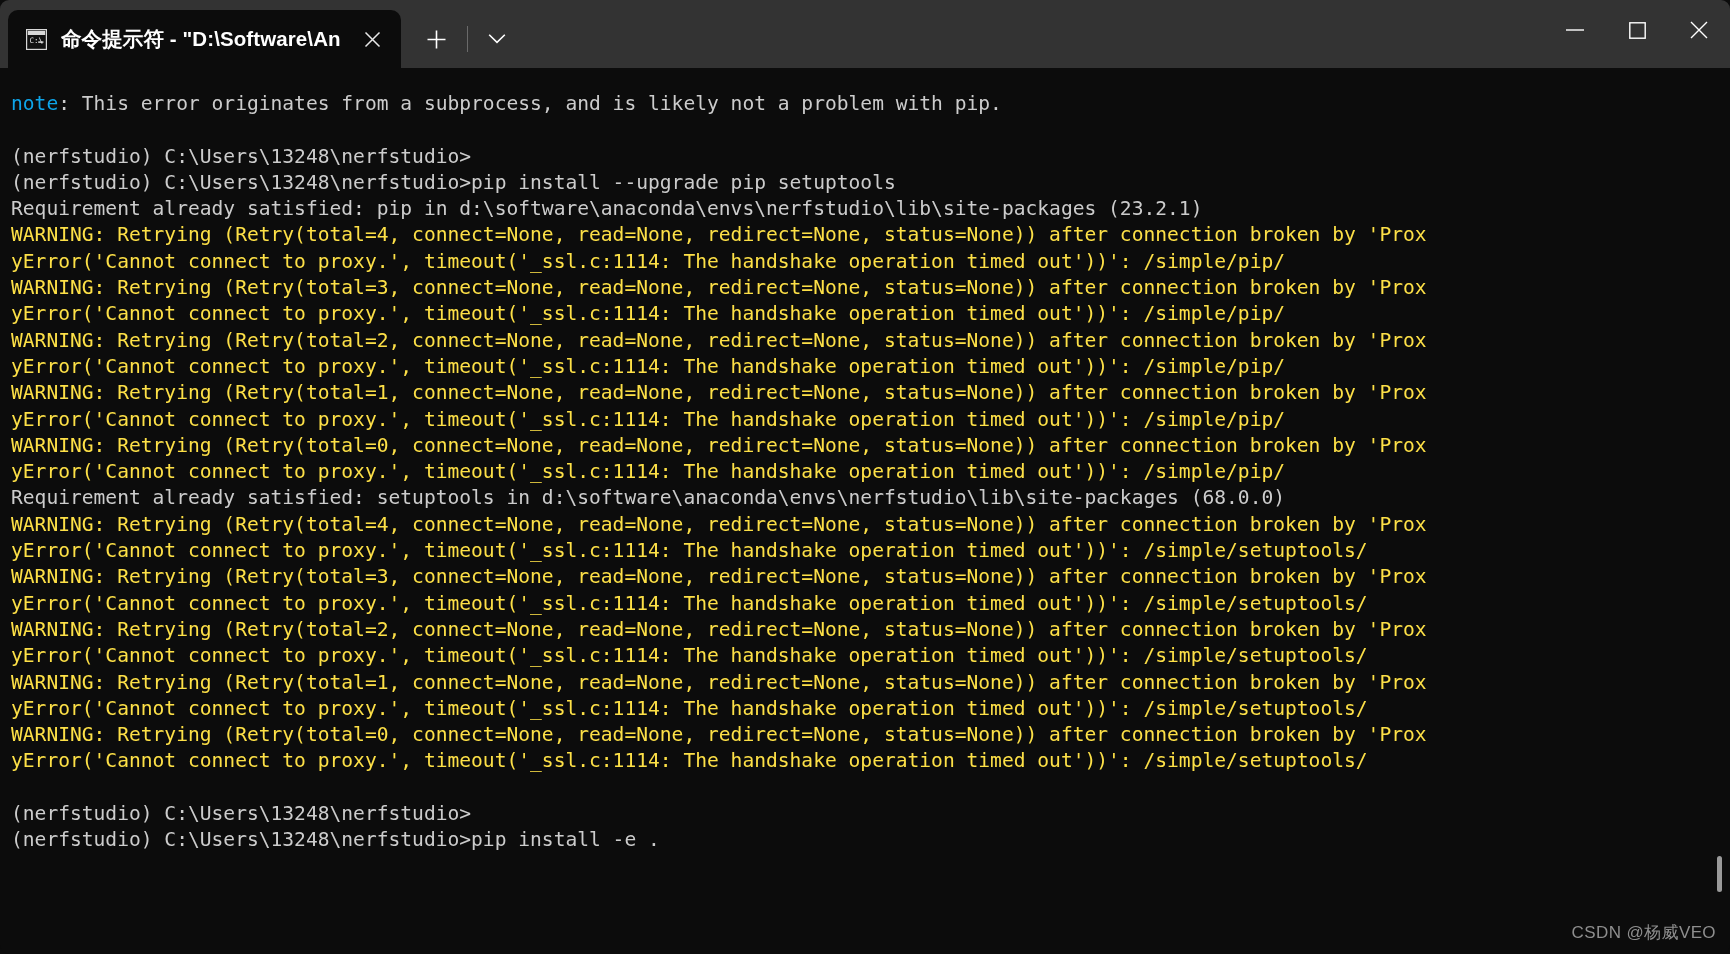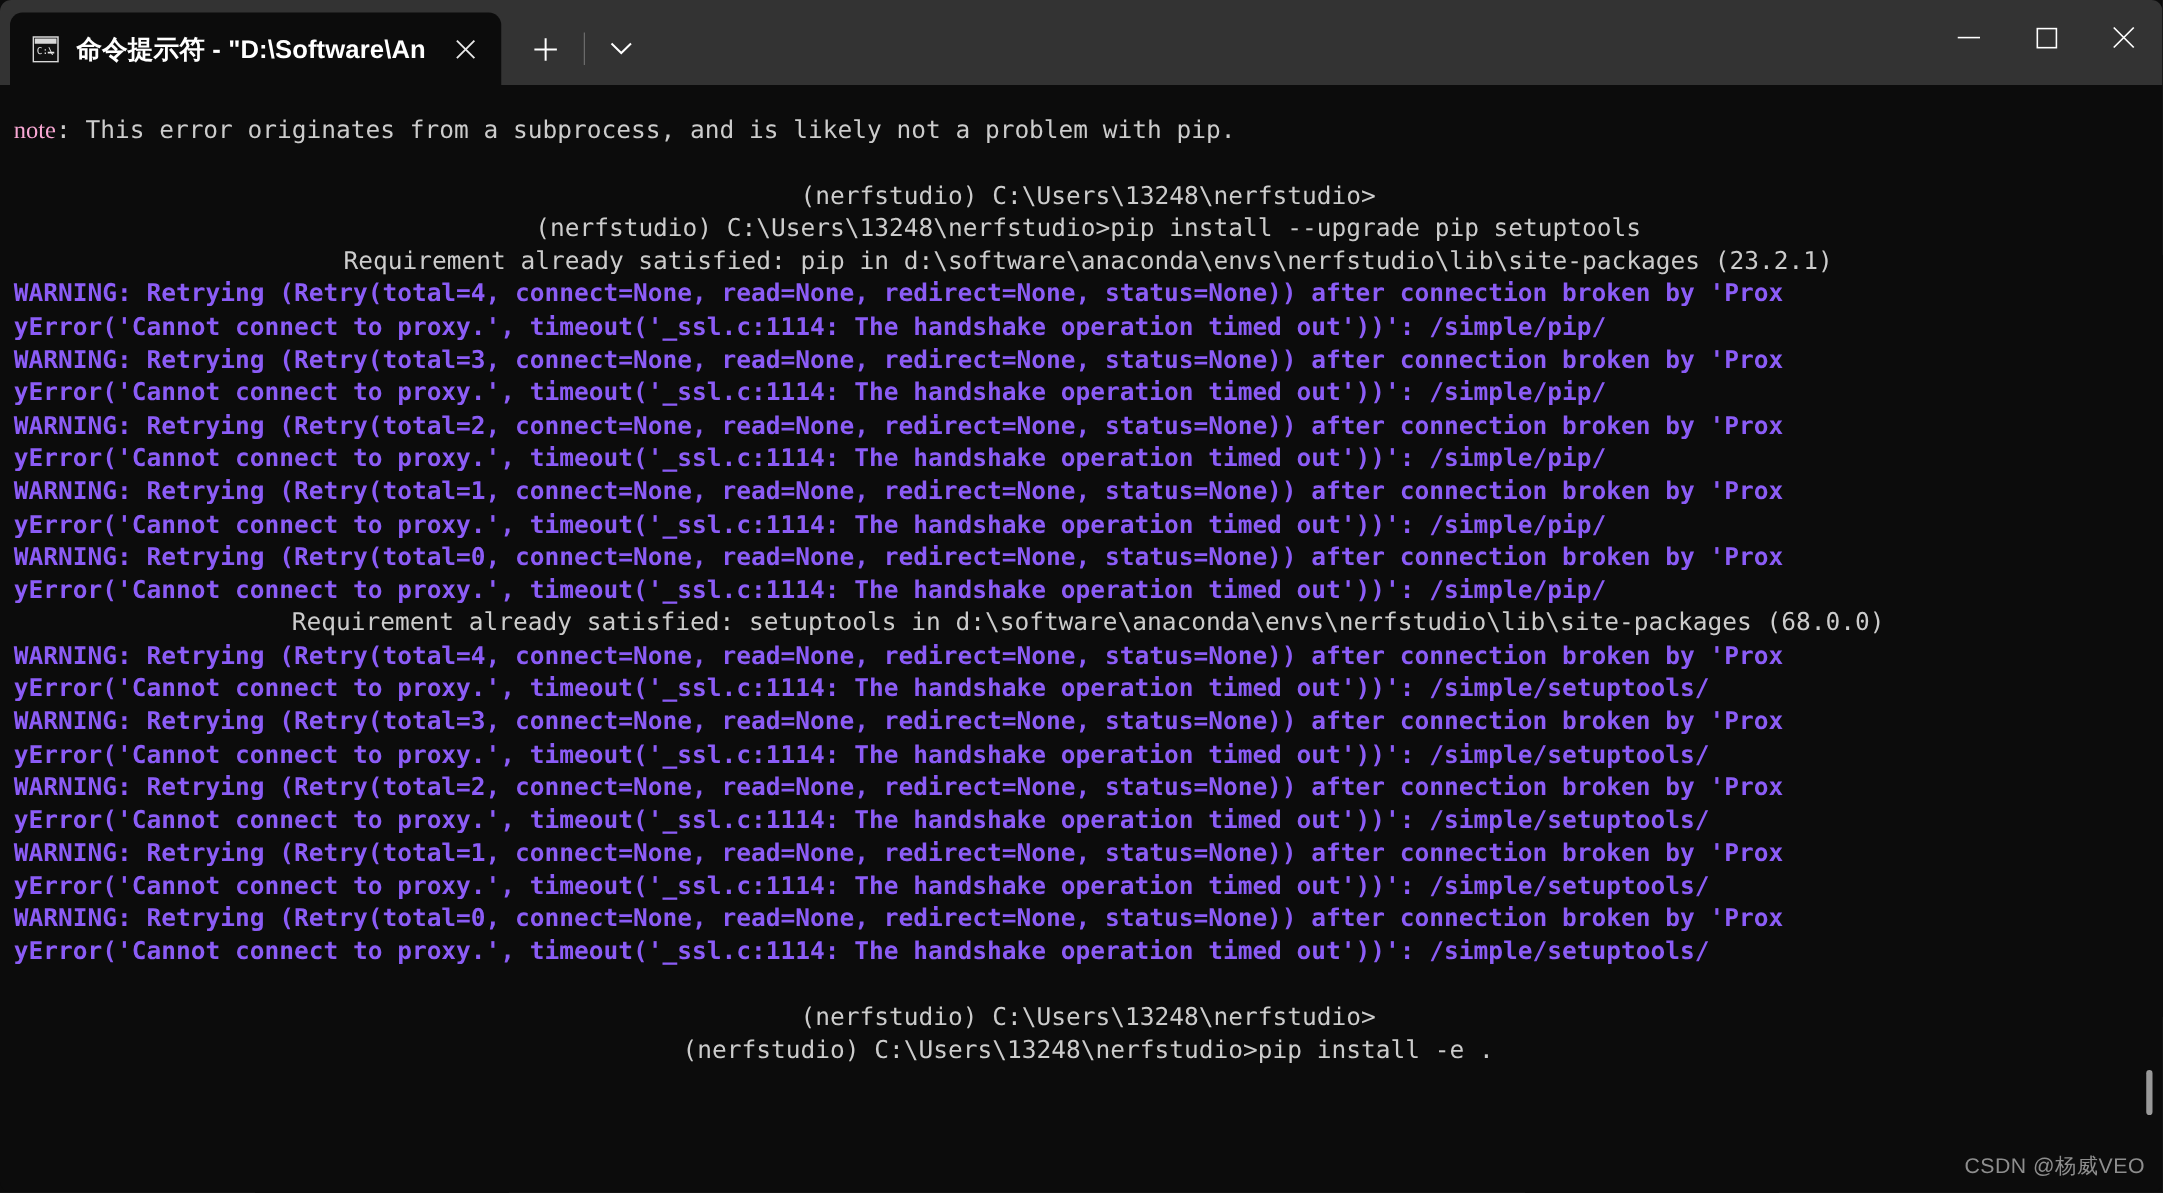--- a/index.html
+++ b/index.html
@@ -163,23 +163,23 @@
     right: 0;
     font-family: "DejaVu Sans Mono", "Liberation Mono", monospace;
     font-size: 19.6px;
     line-height: 26.3px;
     letter-spacing: 0px;
     white-space: pre;
     color: #cccccc;
   }
 
   .row { height: 26.3px; }
-  .c-white  { color: #cccccc; text-align: center; }
-  .c-yellow { color: #8b5cf6; font-weight: bold; }
-  .c-magenta{ color: #f9a8d4; font-family: Liberation Serif, serif; }
+  .c-white  { color: #cccccc; }
+  .c-yellow { color: #fde047; }
+  .c-magenta{ color: #0ea5e9; }
 
   
   .scrollbar-track {
     position: absolute;
     top: 0;
     right: 6px;
     width: 10px;
     height: 886px;
   }
   .scrollbar-thumb {

